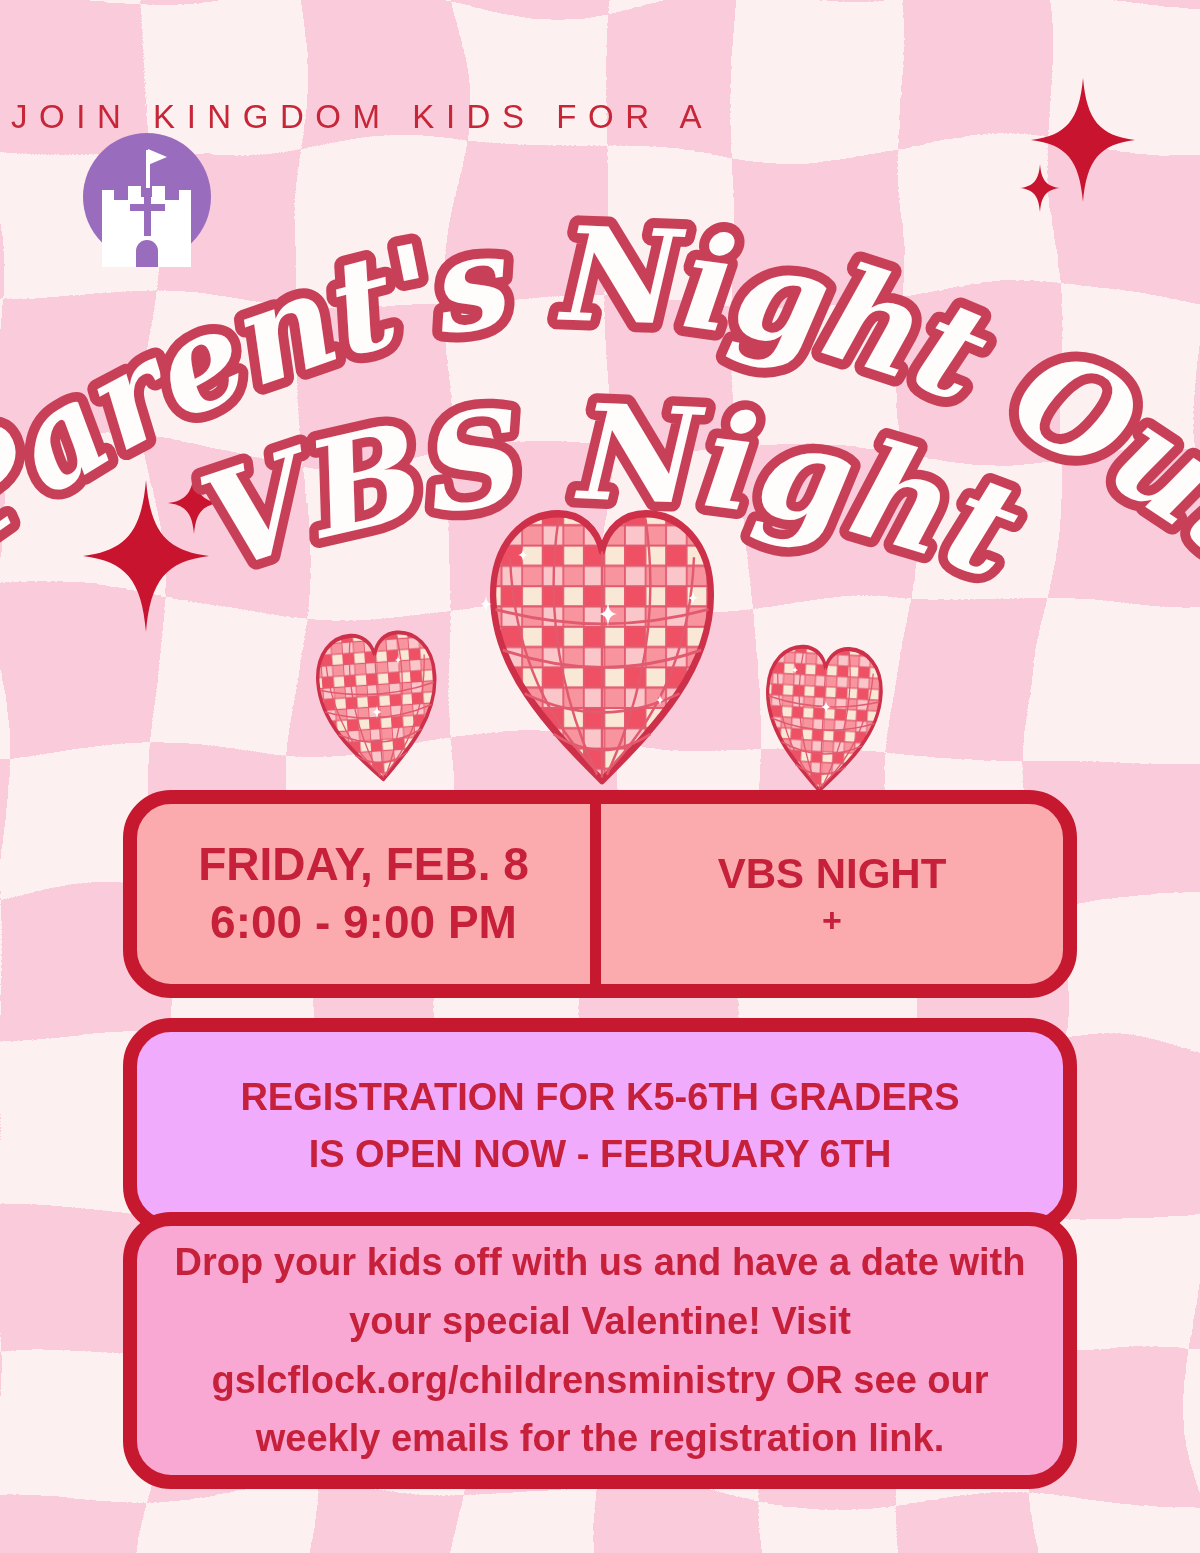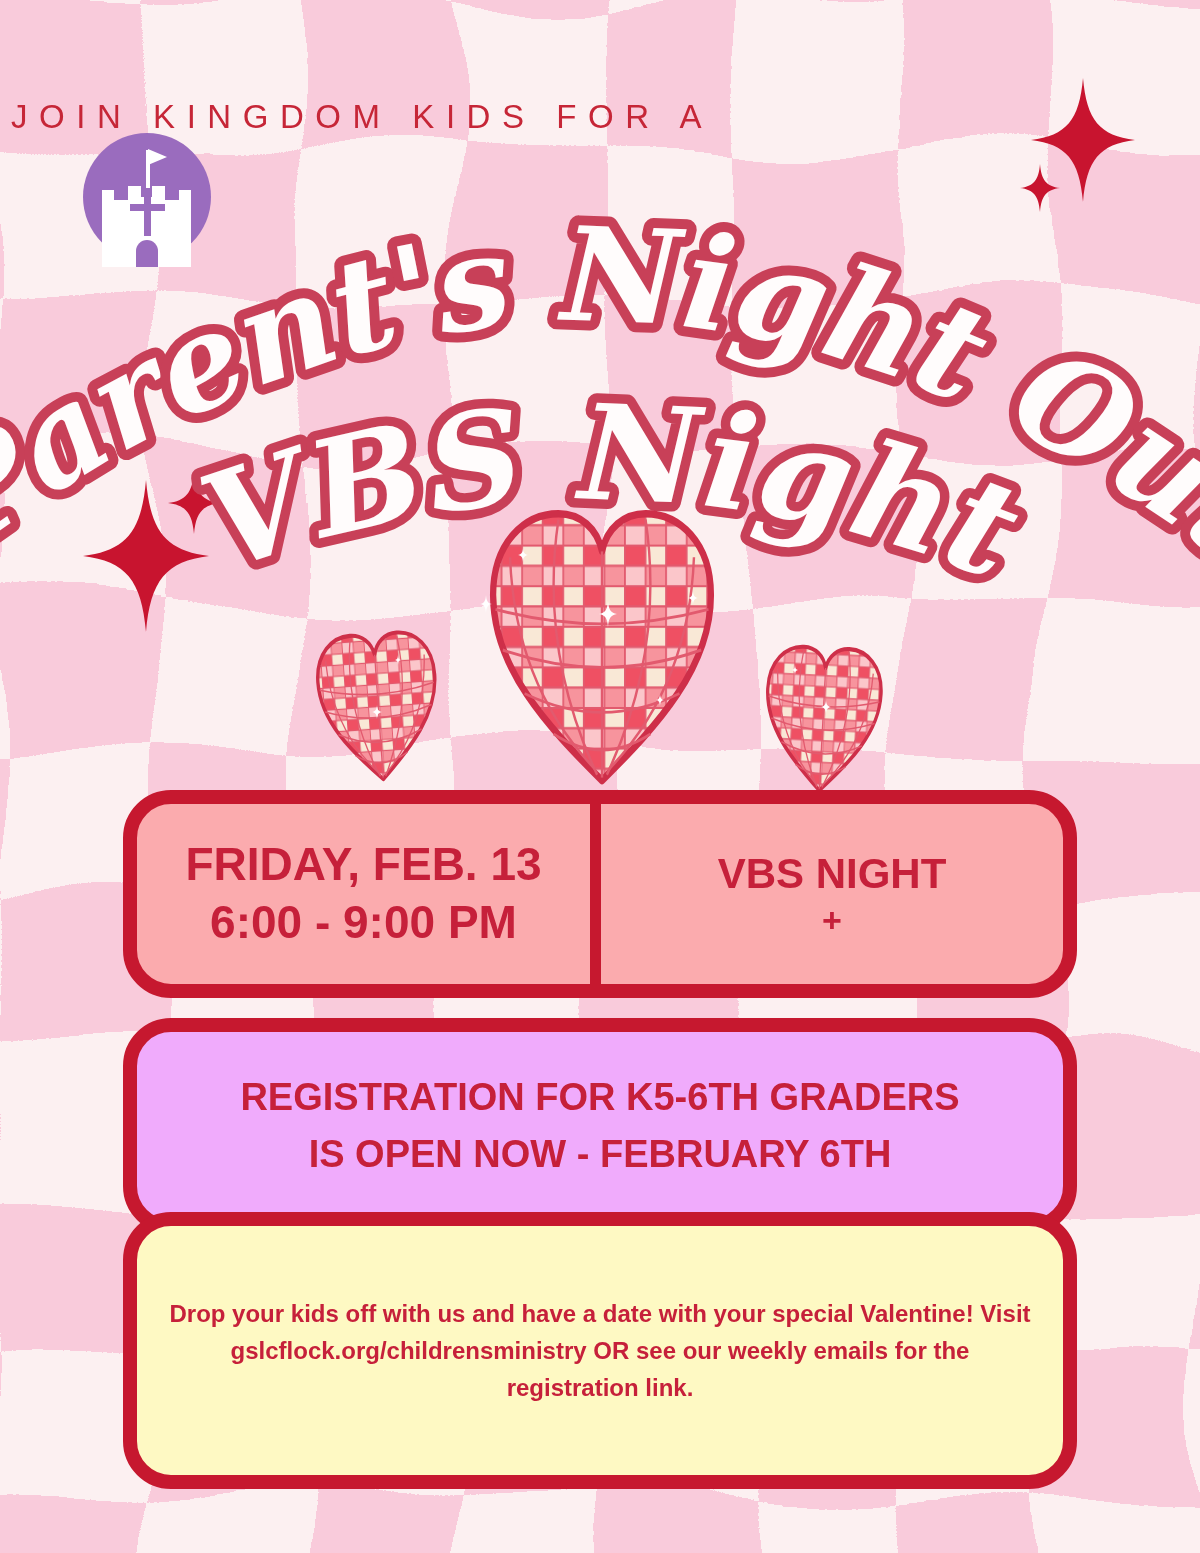--- a/index.html
+++ b/index.html
@@ -23,22 +23,22 @@
   }
   .card-when{top:790px;height:208px;background:#FBABAE;flex-direction:row;padding:0;}
   .card-when .cell{display:flex;flex-direction:column;justify-content:center;box-sizing:border-box;}
   .cell-left{flex:0 0 464px;border-right:11px solid #C6182F;
     font-size:46px;font-weight:bold;line-height:1.26;}
   .cell-right{flex:1;font-weight:bold;}
   .cell-right .big{font-size:42px;line-height:1.25;}
   .cell-right .plus{font-size:34px;line-height:1.15;}
   .card-reg{top:1018px;height:216px;background:#f0abfc;
     font-size:38px;font-weight:bold;line-height:1.5;}
-  .card-details{top:1212px;height:277px;background:#fef9c3;
-    font-size:24px;font-weight:bold;padding:0 28px;}
+  .card-details{top:1212px;height:277px;background:#f9a8d4;
+    font-size:38px;font-weight:bold;padding:0 28px;}
   .card-details p{margin:0;line-height:1.55;}
   .card-details p.contact{margin-top:27px;}
 </style>
 </head>
 <body>
 
 <div class="poster">
 
   <svg class="layer" width="1200" height="1553" viewBox="0 0 1200 1553">
     <defs>
@@ -185,21 +185,21 @@
         <use href="#starUnit" transform="translate(826,707) scale(5,7)"></use>
         <use href="#starUnit" transform="translate(795,670) scale(3,5)"></use>
       </g>
     </g>
   </svg>
 
   <div class="kicker">JOIN KINGDOM KIDS FOR A</div>
 
   <div class="card card-when">
     <div class="cell cell-left">
-      <div>FRIDAY, FEB. 13</div>
+      <div>FRIDAY, FEB. 8</div>
       <div>6:00 - 9:00 PM</div>
     </div>
     <div class="cell cell-right">
       <div class="big">VBS NIGHT</div>
       <div class="plus">+</div>
     </div>
   </div>
 
   <div class="card card-reg">
     <div>REGISTRATION FOR K5-6TH GRADERS</div>

